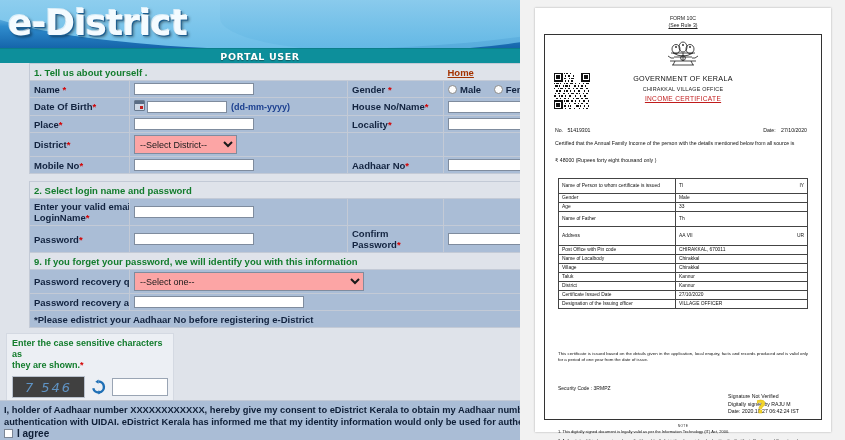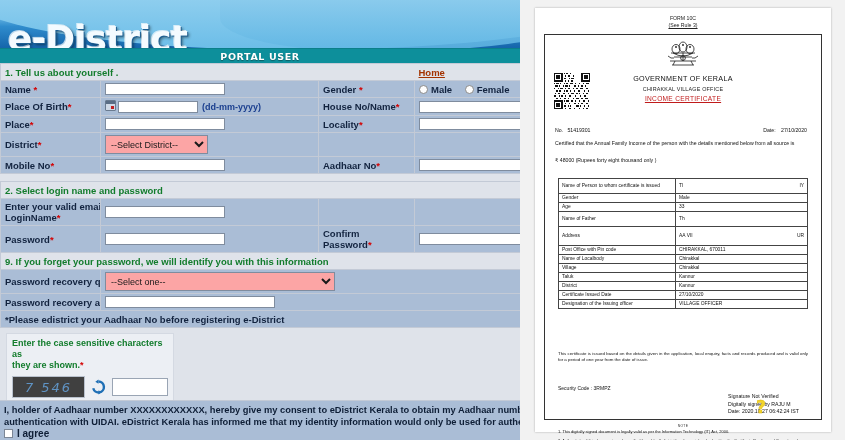--- a/index.html
+++ b/index.html
@@ -27,21 +27,21 @@
     border-radius:0 0 60% 55%;
     background:linear-gradient(180deg,#bfe3f6 0%, #8ccdee 60%, #6bbde8 100%);
   }
   .banner-swoosh2 {
     position:absolute; right:-120px; top:-40px; width:420px; height:92px;
     border-radius:0 0 70% 40%;
     background:linear-gradient(180deg,#a9d9f2 0%, #5fb6e4 100%);
     opacity:.85;
   }
   .logo {
-    position:absolute; left:8px; top:18px; z-index:4;
+    position:absolute; left:8px; top:2px; z-index:4;
     font-family:"DejaVu Sans", sans-serif;
     font-size:36px; font-weight:bold; letter-spacing:-1px;
     color:#f4fbff;
     text-shadow: 1px 1px 0 #1b5e92, 2px 2px 3px rgba(0,0,0,.45), -1px -1px 0 rgba(255,255,255,.7);
   }
   .tagline {
     position:absolute; left:148px; top:10px; z-index:4;
     font-family:"DejaVu Sans", sans-serif;
     font-size:11px; line-height:12.5px; color:#ffffff;
     text-shadow:0 1px 1px rgba(0,0,0,.35);
@@ -53,21 +53,21 @@
     height:15px; background:#0d8f9b; position:relative;
     border-top:1px solid #0b7f8a;
     display:flex; align-items:center; justify-content:center;
   }
   .portal-bar span {
     color:#ffffff; font-size:9.5px; font-weight:bold; letter-spacing:.6px;
     font-family:"DejaVu Sans", sans-serif;
     text-shadow:0 1px 1px rgba(0,0,0,.35);
   }
 
-  .formwrap { padding:0; }
+  .formwrap { padding:0;margin-left:29px; }
   .ftable { width:100%; border-collapse:collapse; table-layout:fixed; }
   .ftable td {
     border:1px solid #c3cad6;
     padding:2px 4px;
     font-size:9.5px;
     color:#12233f;
     font-weight:bold;
     background:#aabdd6;
     height:17px;
     vertical-align:middle;
@@ -279,21 +279,21 @@
           <input class="txt w120" type="text" value="" style="">
         </td>
         <td><span>Gender</span> <span class="req">*</span></td>
         <td class="inputcell">
           <span class="radio"></span><span class="gender-lbl">Male</span>
           <span class="radio"></span><span class="gender-lbl">Female</span>
         </td>
       </tr>
 
       <tr>
-        <td><span>Place Of Birth</span><span class="req">*</span></td>
+        <td><span>Date Of Birth</span><span class="req">*</span></td>
         <td class="inputcell">
           <span class="cal-ico"></span><input class="txt w80" type="text" value="" style=""><span class="dmy">(dd-mm-yyyy)</span>
         </td>
         <td><span>House No/Name</span><span class="req">*</span></td>
         <td class="inputcell">
           <input class="txt w128" type="text" value="" style="">
         </td>
       </tr>
 
       <tr>

